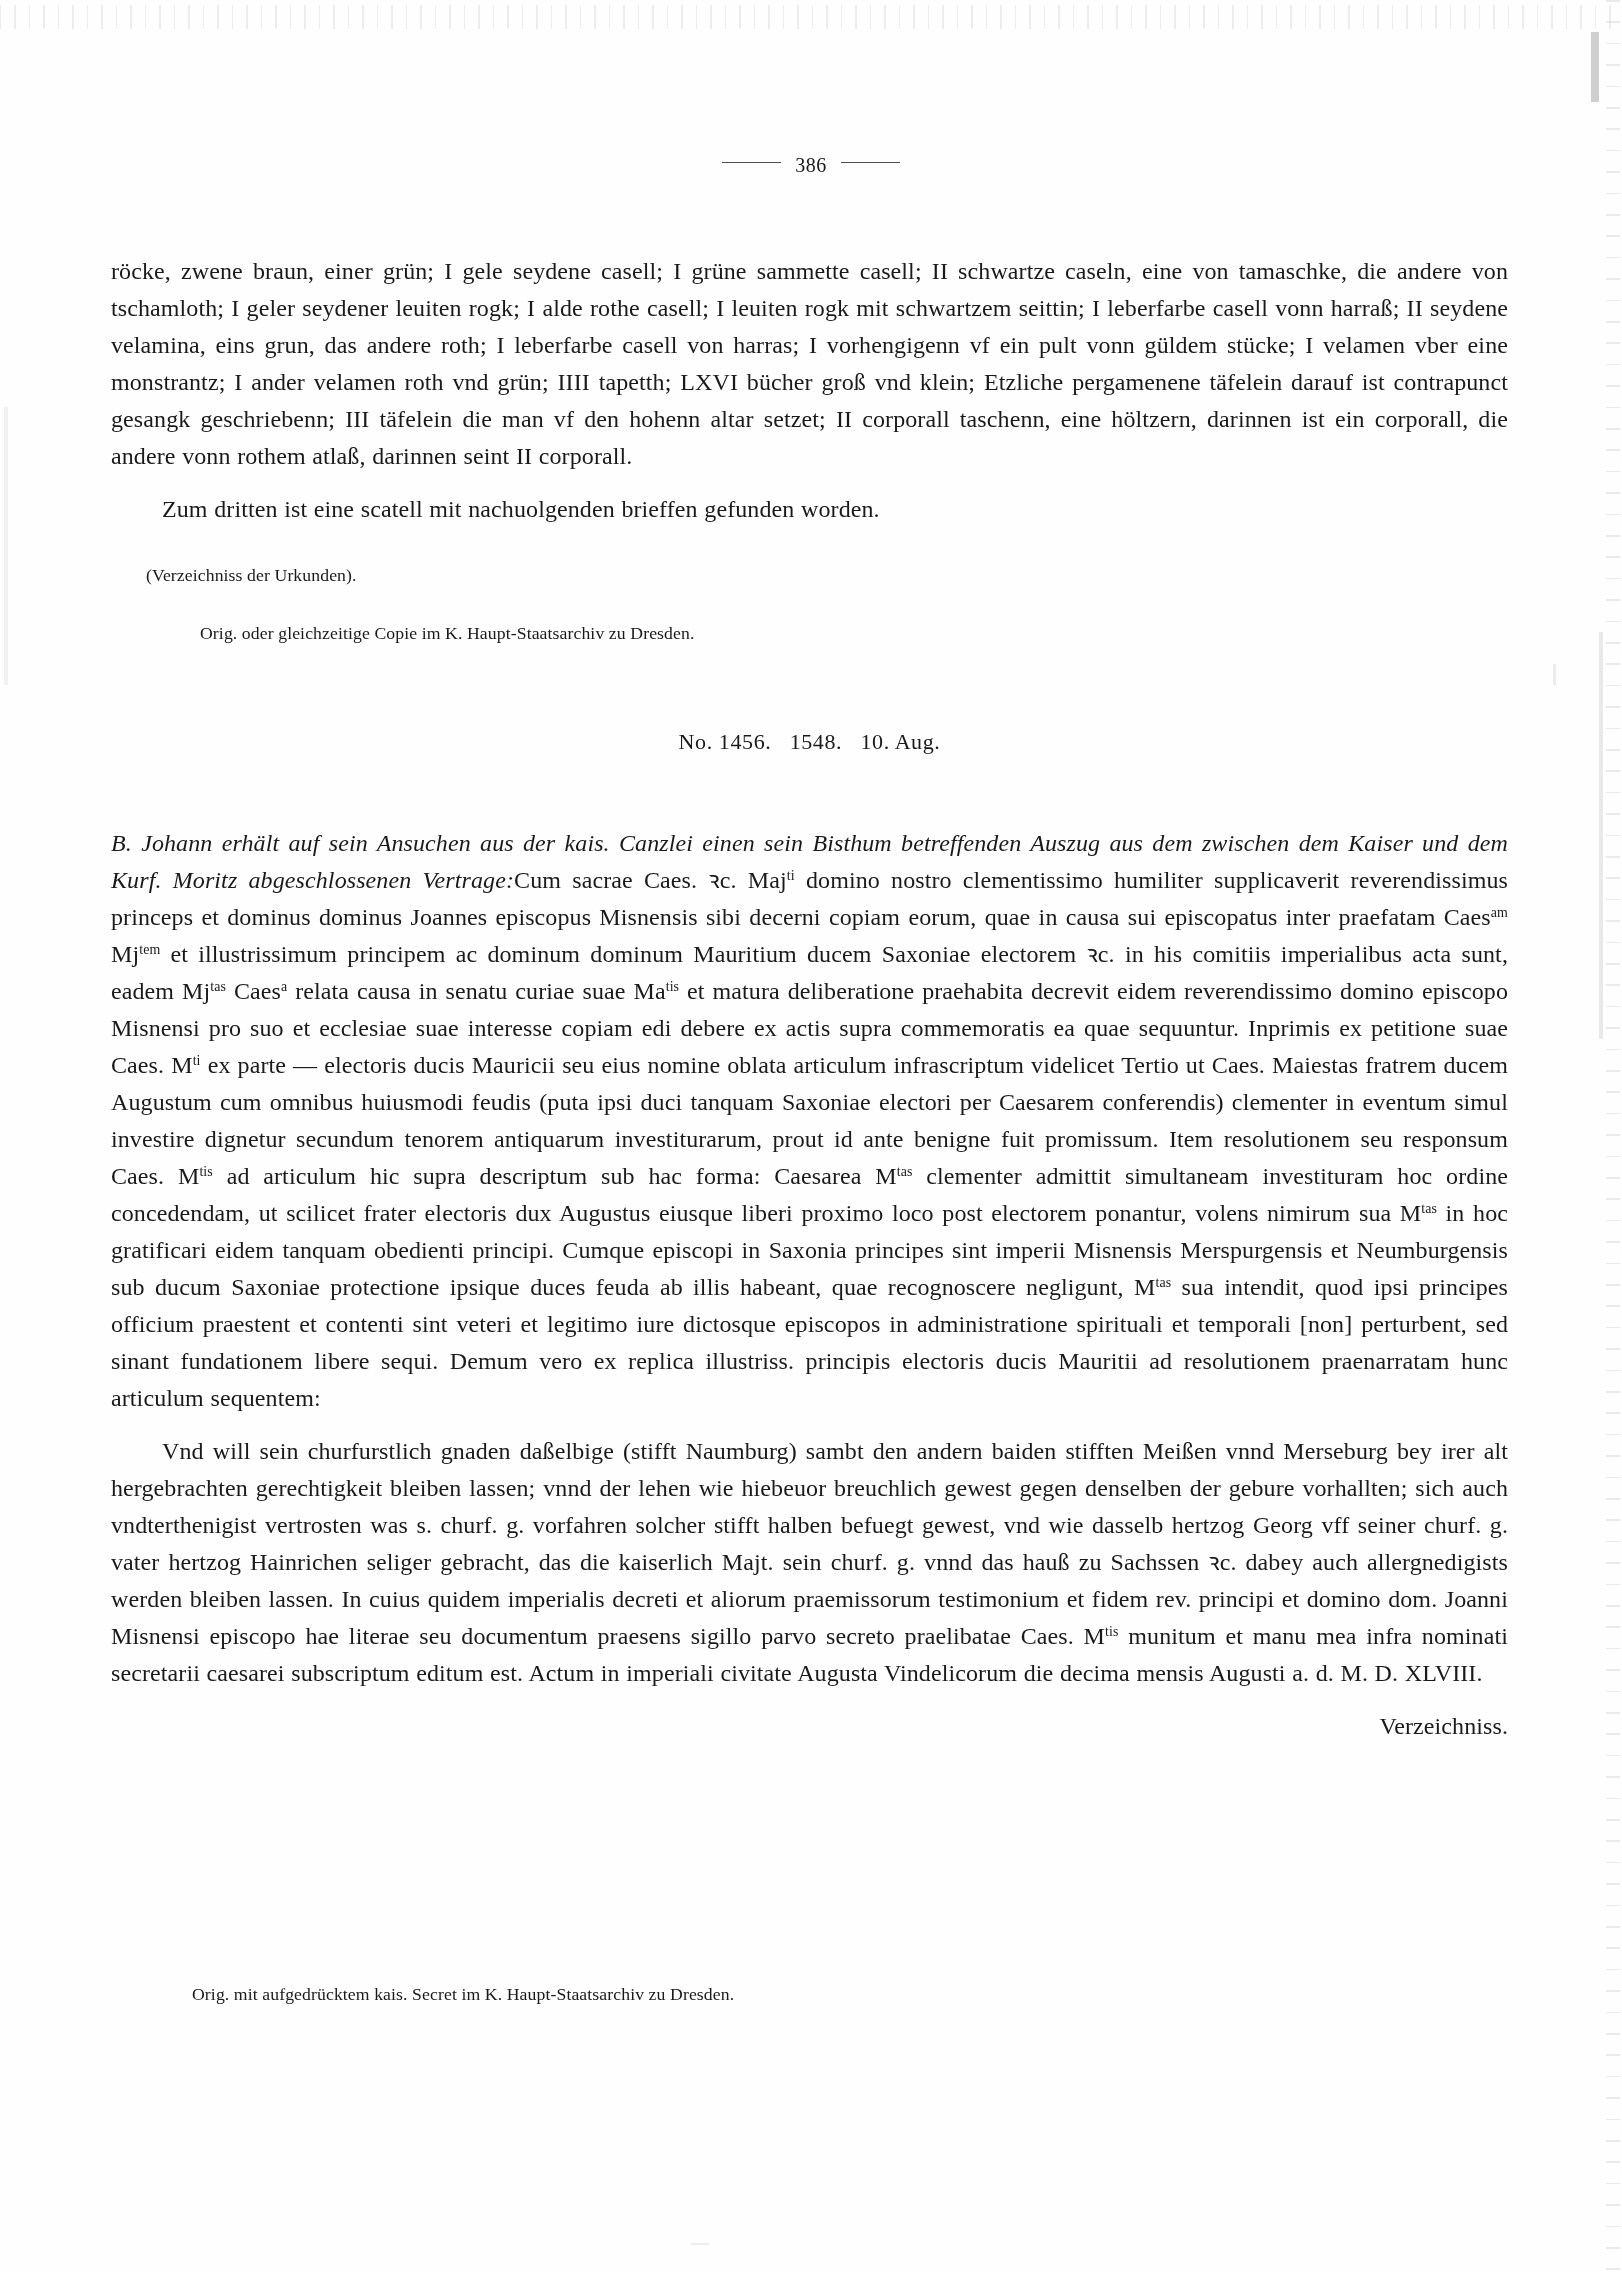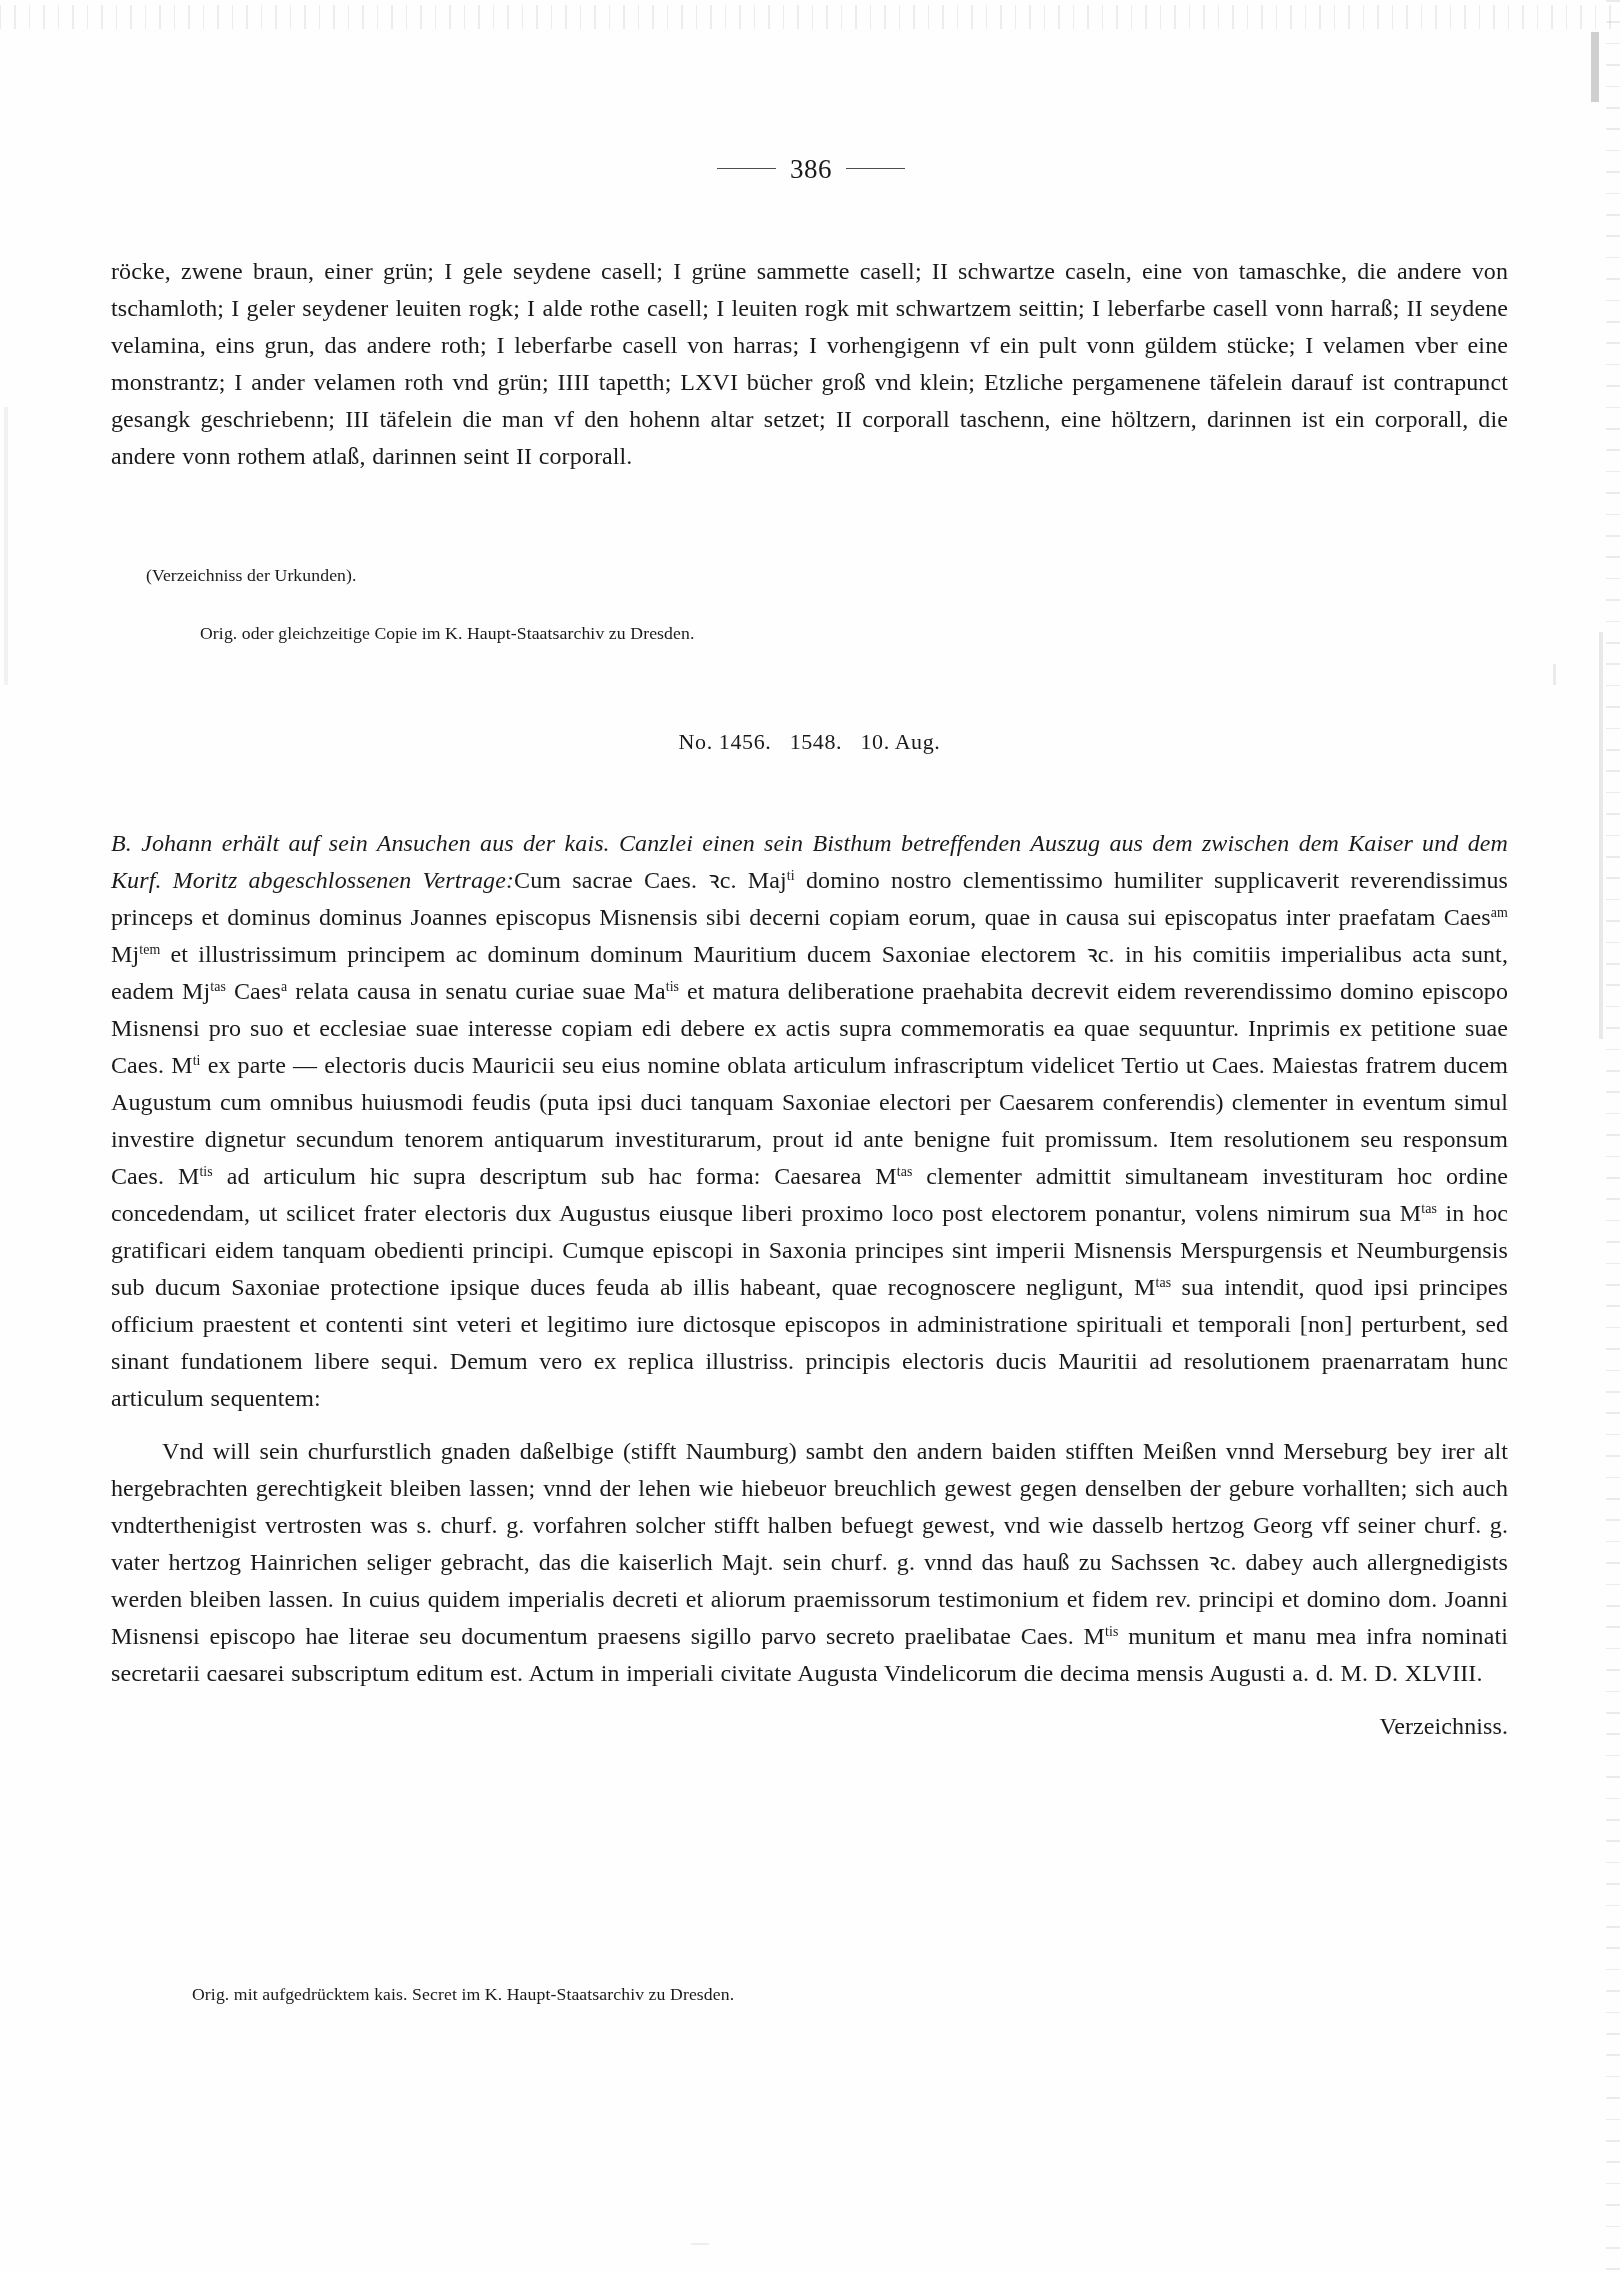--- a/index.html
+++ b/index.html
@@ -56,21 +56,21 @@
     background: rgba(120,120,120,0.35);
   }
 
   
   .folio {
     position: absolute;
     top: 154px;
     left: 0;
     width: 1622px;
     text-align: center;
-    font-size: 27px;
+    font-size: 20px;
     letter-spacing: 0.5px;
     font-weight: 400;
   }
   .folio .rule {
     display: inline-block;
     width: 59px;
     height: 1.6px;
     background: #222;
     vertical-align: 8.6px;
     margin: 0 14px;
@@ -143,20 +143,21 @@
   <div class="scan-blob" style="left:1591px; top:32px; width:7.5px; height:70px;"></div>
   <div class="scan-blob" style="left:1553px; top:664px; width:2.7px; height:21.4px; opacity:.4;"></div>
   <div class="scan-blob" style="left:691px; top:2243px; width:18px; height:2.1px; opacity:.35;"></div>
 
   <div class="folio">
     <span class="rule"></span><span>386</span><span class="rule"></span>
   </div>
 
   <div class="col body-text" style="top: 237px;">
     <p>röcke, zwene braun, einer grün; I gele seydene casell; I grüne sammette casell; II schwartze caseln, eine von tamaschke, die andere von tschamloth; I geler seydener leuiten rogk; I alde rothe casell; I leuiten rogk mit schwartzem seittin; I leberfarbe casell vonn harraß; II seydene velamina, eins grun, das andere roth; I leberfarbe casell von harras; I vorhengigenn vf ein pult vonn güldem stücke; I velamen vber eine monstrantz; I ander velamen roth vnd grün; IIII tapetth; LXVI bücher groß vnd klein; Etzliche pergamenene täfelein darauf ist contrapunct gesangk geschriebenn; III täfelein die man vf den hohenn altar setzet; II corporall taschenn, eine höltzern, darinnen ist ein corporall, die andere vonn rothem atlaß, darinnen seint II corporall.</p>
+    <p class="indent">Zum dritten ist eine scatell mit nachuolgenden brieffen gefunden worden.</p>
   </div>
 
   <div class="col" style="top: 562px;">
     <div class="small-note" style="padding-left: 51px;">(Verzeichniss der Urkunden).</div>
   </div>
 
   <div class="small-note src-note-1">Orig. oder gleichzeitige Copie im K. Haupt-Staatsarchiv zu Dresden.</div>
 
   <div class="col heading" style="top: 729px;">No. 1456.   1548.   10. Aug.</div>
 

